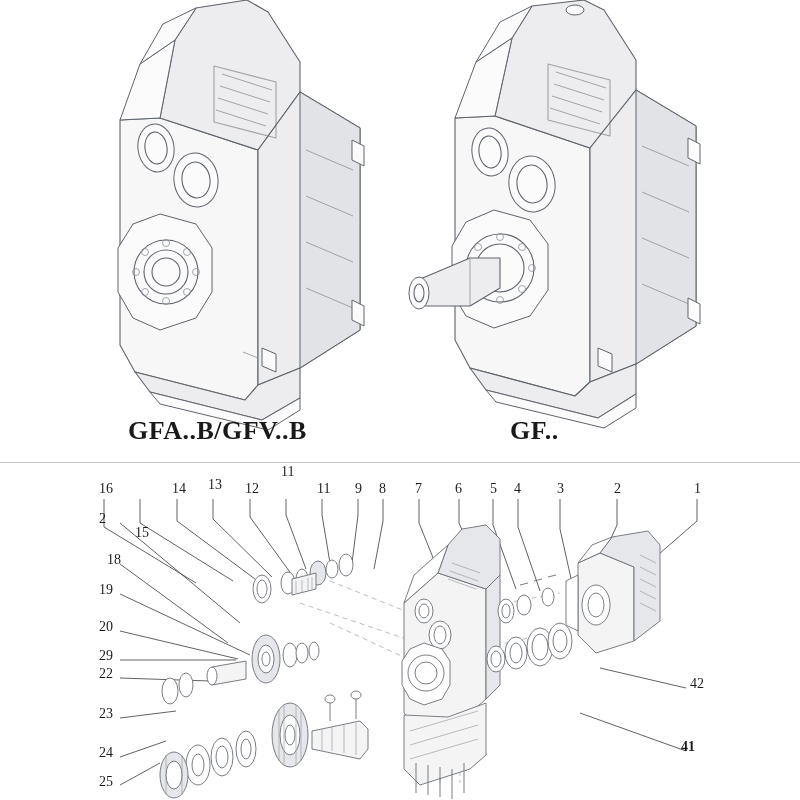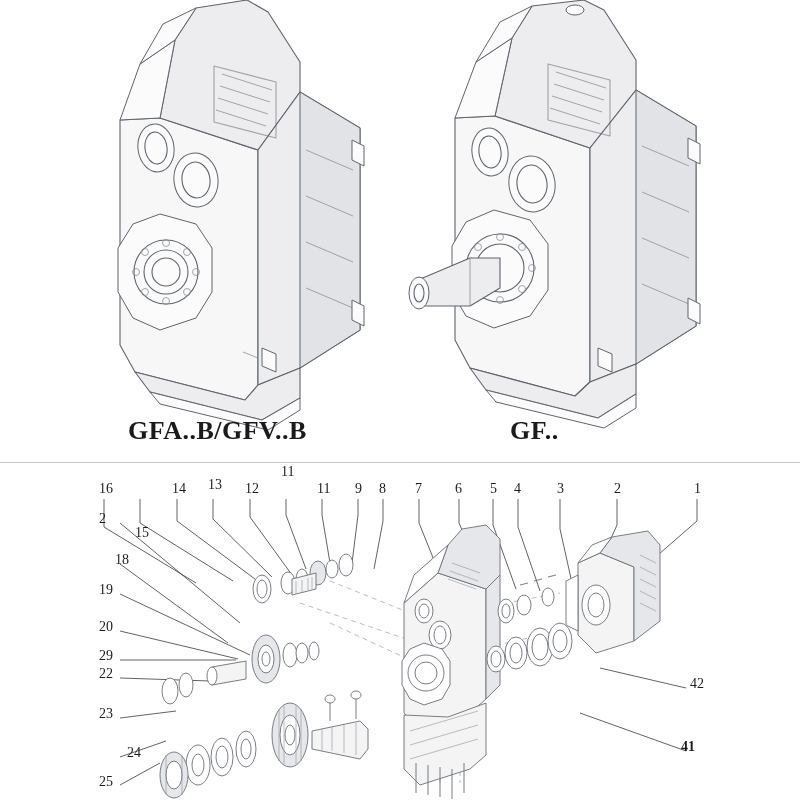--- a/index.html
+++ b/index.html
@@ -415,26 +415,26 @@
     <div class="callout-num" style="left:379px; top:18px;">8</div>
     <div class="callout-num" style="left:415px; top:18px;">7</div>
     <div class="callout-num" style="left:455px; top:18px;">6</div>
     <div class="callout-num" style="left:490px; top:18px;">5</div>
     <div class="callout-num" style="left:514px; top:18px;">4</div>
     <div class="callout-num" style="left:557px; top:18px;">3</div>
     <div class="callout-num" style="left:614px; top:18px;">2</div>
     <div class="callout-num" style="left:694px; top:18px;">1</div>
 
     <div class="callout-num" style="left:99px; top:48px;">2</div>
-    <div class="callout-num" style="left:115px; top:89px;">18</div>
+    <div class="callout-num" style="left:107px; top:89px;">18</div>
     <div class="callout-num" style="left:99px; top:119px;">19</div>
     <div class="callout-num" style="left:99px; top:156px;">20</div>
     <div class="callout-num" style="left:99px; top:185px;">29</div>
     <div class="callout-num" style="left:99px; top:203px;">22</div>
     <div class="callout-num" style="left:99px; top:243px;">23</div>
-    <div class="callout-num" style="left:99px; top:282px;margin-left:28px;">24</div>
+    <div class="callout-num" style="left:99px; top:282px;">24</div>
     <div class="callout-num" style="left:99px; top:311px;">25</div>
 
     <div class="callout-num" style="left:690px; top:213px;">42</div>
     <div class="callout-num" style="left:681px; top:276px;font-weight:bold;">41</div>
   </div>
 
 </div>
 
 </body></html>

